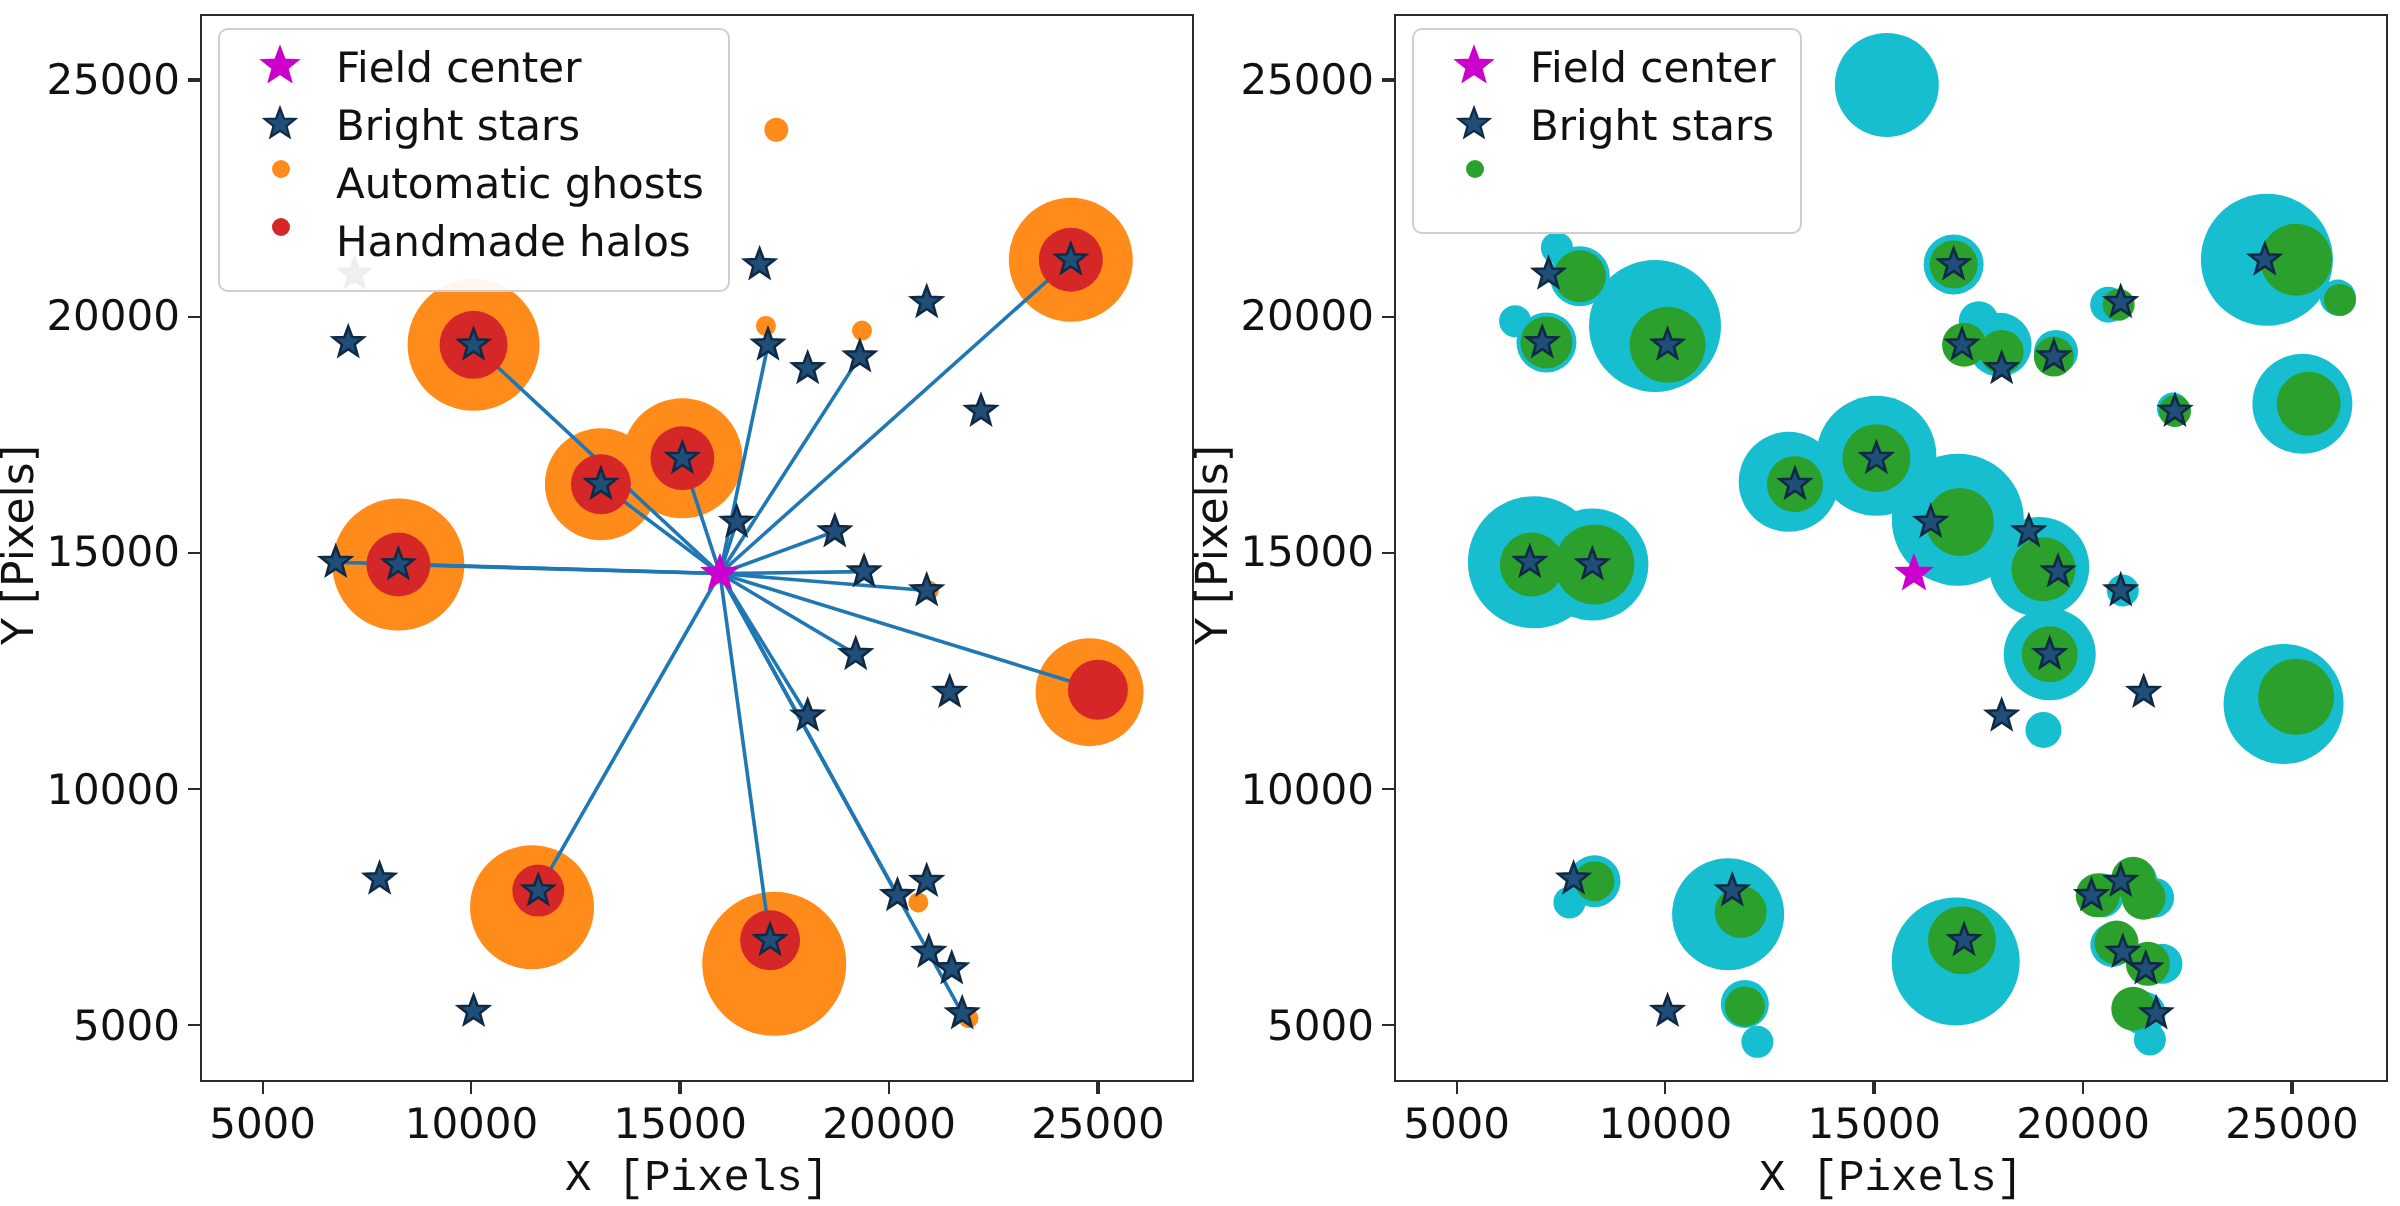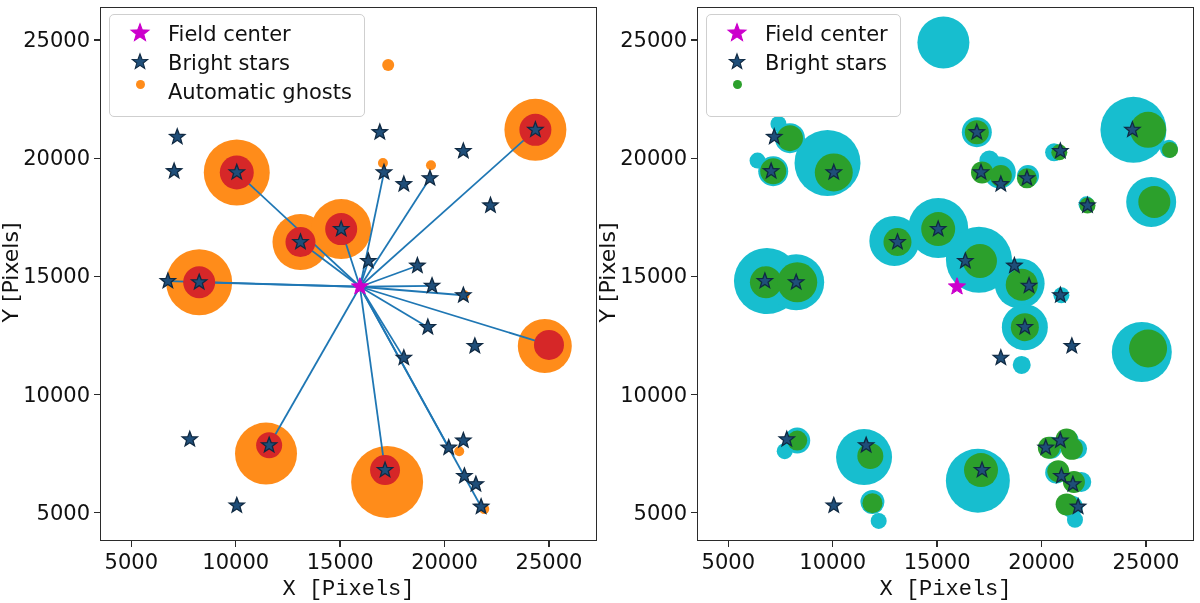--- a/index.html
+++ b/index.html
@@ -149,20 +149,26 @@
             </svg>
           </div>
           <span class="legend-text">Bright stars</span>
         </div>
         <div class="legend-row">
           <div class="legend-marker">
             <div class="dot" style="width: 9px; height: 9px; background: rgb(255, 140, 26);"></div>
           </div>
           <span class="legend-text">Automatic ghosts</span>
         </div>
+        <div class="legend-row">
+          <div class="legend-marker">
+            <div class="dot" style="width: 9px; height: 9px; background: rgb(214, 39, 40);"></div>
+          </div>
+          <span class="legend-text">Handmade halos</span>
+        </div>
       </div>
     </div>
   <div class="panel" id="panel-right">
       <div class="axes-frame" style="left: 97px; top: 7px; width: 497px; height: 534px;"></div>
       <svg class="plot-svg" width="600" height="603">
         <defs>
           <clipPath id="clip-right">
             <rect x="97" y="7" width="497" height="534"></rect>
           </clipPath>
         </defs>

